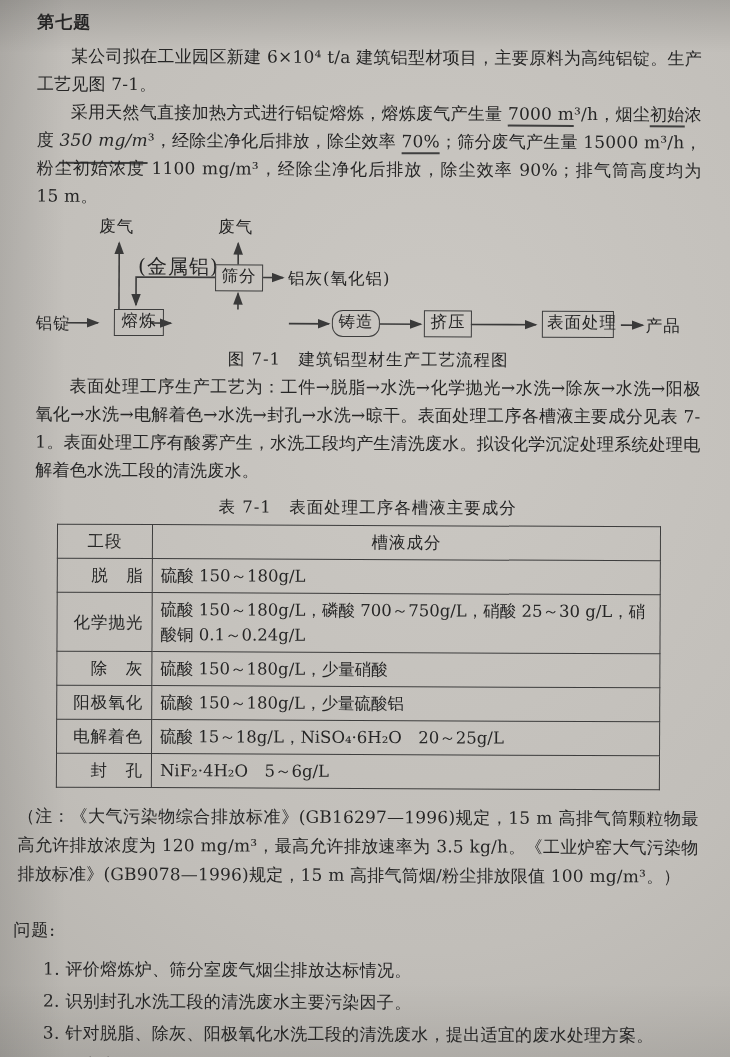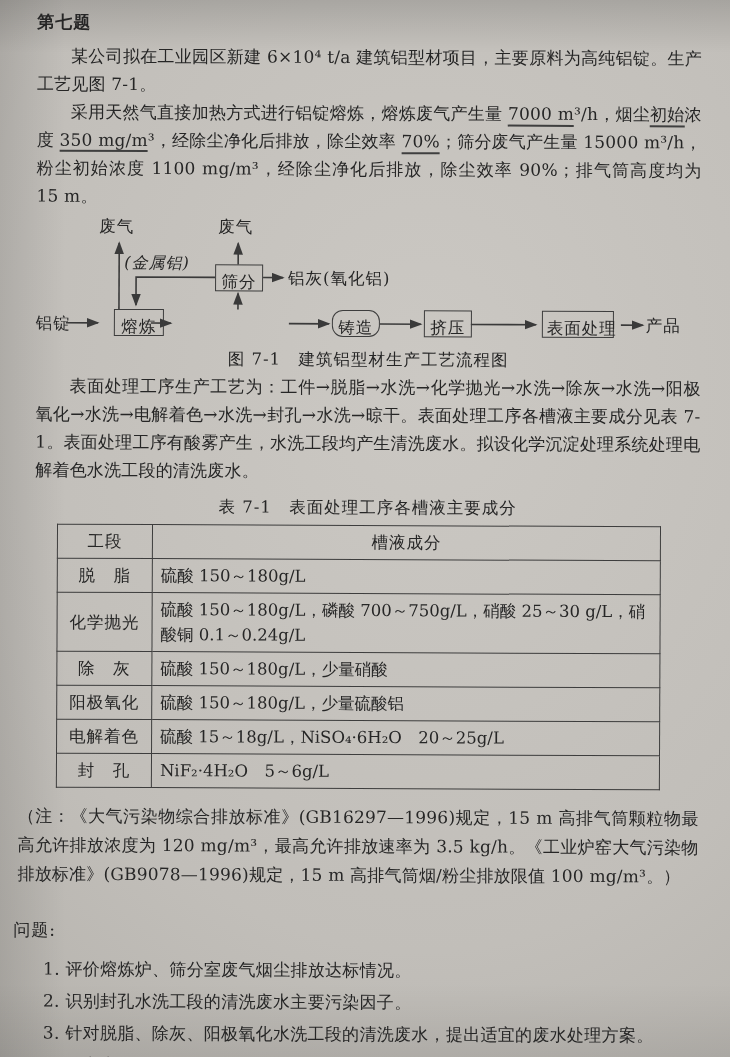--- a/index.html
+++ b/index.html
@@ -22,47 +22,47 @@
     padding:12px 30px 0 35px;
     transform:rotate(0.25deg);
   }
   .title{font-size:17px;font-weight:bold;letter-spacing:1px;}
   p.para{
     margin:0;font-size:17px;line-height:28px;text-align:justify;
     text-indent:2em;letter-spacing:0.2px;
   }
   p.p1{margin-top:8px;}
   .u{border-bottom:2px solid #3f3f3f;padding-bottom:1px;margin-top:12px;}
-  .uw{border-bottom:2px solid #3f3f3f;padding-bottom:0;}
+  .uw{border-bottom:2px solid #3f3f3f;padding-bottom:12px;font-style:italic;}
 
   
   .diagram{
     position:relative;height:128px;margin:6px 0 0 -10px;width:690px;
     font-size:16.5px;
   }
   .diagram svg{position:absolute;left:0;top:0;}
   .dlabel{position:absolute;white-space:nowrap;letter-spacing:1px;}
   .dbox{
     position:absolute;box-sizing:border-box;border:1.6px solid #3d3d3d;
-    text-align:center;white-space:nowrap;padding:6px 4px;height:27px;
+    text-align:center;white-space:nowrap;padding:0 4px;height:27px;
     letter-spacing:1px;
   }
   .caption{margin:4px 0 0 0;text-align:center;font-size:16.5px;letter-spacing:1px;}
 
   
   .tbl-title{margin:12px 0 6px 0;text-align:center;font-size:16.5px;letter-spacing:1px;}
   table.liquor{
     border-collapse:collapse;margin-left:22px;width:604px;
     font-size:16.5px;
   }
   table.liquor th, table.liquor td{
     border:1.4px solid #3d3d3d;padding:4px 8px;line-height:25px;
   }
   table.liquor th{font-weight:normal;text-align:center;letter-spacing:1px;}
-  td.stage{width:78px;text-align:center;letter-spacing:1px;white-space:nowrap;}
+  td.stage{width:78px;text-align:right;letter-spacing:1px;white-space:nowrap;}
   td.comp{padding-left:20px;text-align:left;}
 
   .note{
     margin:14px 0 0 -16px;font-size:17px;line-height:29px;text-align:justify;
     letter-spacing:0.2px;
   }
   .questions{margin-top:30px;}
   .q-label{font-size:17px;margin-left:-20px;letter-spacing:1px;}
   .q-list{margin-top:12px;}
   .q-item{
@@ -99,21 +99,21 @@
           <line x1="93" y1="93" x2="93" y2="27" marker-end="url(#arr)"></line>
           <polyline points="189,61 110,61 110,89" marker-end="url(#arr)"></polyline>
           <line x1="212" y1="93" x2="212" y2="77" marker-end="url(#arr)"></line>
           <line x1="212" y1="48" x2="212" y2="27" marker-end="url(#arr)"></line>
           <line x1="237" y1="61" x2="257" y2="61" marker-end="url(#arr)"></line>
         </g>
       </svg>
 
       <div class="dlabel" style="left:73px;top:0;">废气</div>
       <div class="dlabel" style="left:192px;top:0;">废气</div>
-      <div class="dlabel" style="left:98px;top:37px;font-size:16px;font-style:italic;">(金属铝)</div>
+      <div class="dlabel" style="left:112px;top:37px;font-size:20px;">(金属铝)</div>
       <div class="dbox" style="left:189px;top:48px;width:48px;">筛分</div>
       <div class="dlabel" style="left:262px;top:51px;">铝灰(氧化铝)</div>
 
       <div class="dlabel" style="left:2px;top:97px;margin-left:8px;">铝锭</div>
       <div class="dbox" style="left:88px;top:93px;width:50px;">熔炼</div>
       <div class="dbox" style="left:306px;top:93px;width:48px;border-radius:11px;">铸造</div>
       <div class="dbox" style="left:398px;top:93px;width:48px;text-align:center;">挤压</div>
       <div class="dbox" style="left:516px;top:93px;width:72px;">表面处理</div>
       <div class="dlabel" style="left:620px;top:97px;">产品</div>
     </div>

